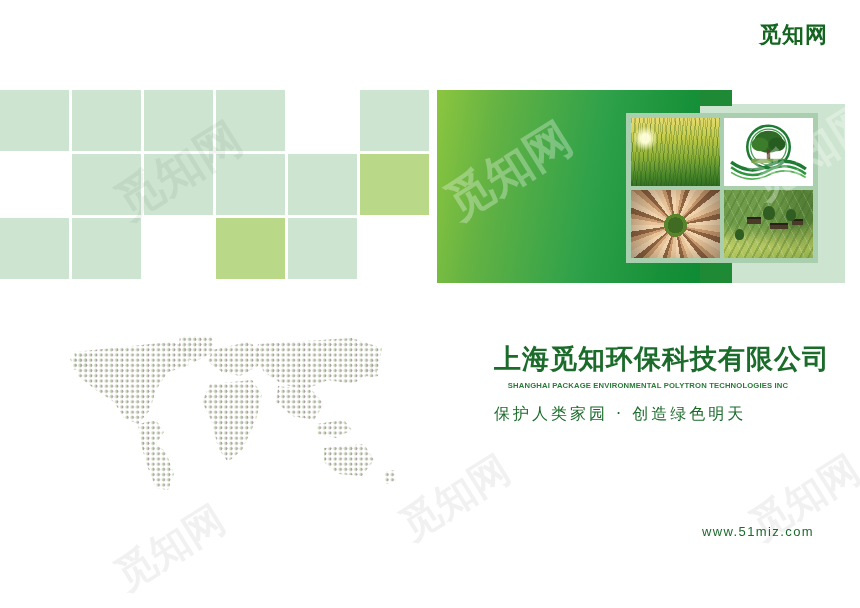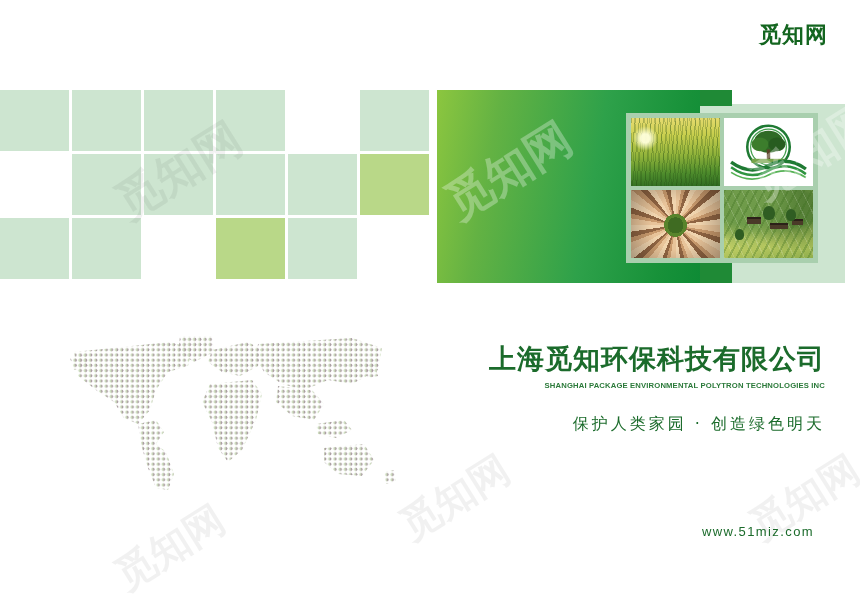--- a/index.html
+++ b/index.html
@@ -148,24 +148,24 @@
     left: 52px;
     top: 332px;
     width: 384px;
     height: 160px;
   }
   .world-map svg { display: block; width: 100%; height: 100%; }
 
   
   .company-block {
     position: absolute;
-    left: 480px;
+    left: 494px;
     top: 343px;
     width: 345px;
-    text-align: right;
+    text-align: left;
   }
   .company-name-cn {
     font-family: "DejaVu Sans", sans-serif;
     font-size: 27px;
     font-weight: bold;
     color: #1b6b2b;
     letter-spacing: 1px;
     line-height: 1.18;
     white-space: nowrap;
   }
@@ -177,21 +177,21 @@
     margin-top: 6px;
     white-space: nowrap;
     transform: scaleX(0.96);
     transform-origin: right center;
   }
   .company-slogan {
     font-family: "DejaVu Sans", sans-serif;
     font-size: 16px;
     color: #1b6b2b;
     letter-spacing: 3px;
-    margin-top: 24px;
+    margin-top: 14px;
     white-space: nowrap;
   }
 
   
   .footer-contact {
     position: absolute;
     left: 32px;
     top: 524px;
     font-family: "DejaVu Sans", sans-serif;
     font-size: 8px;

